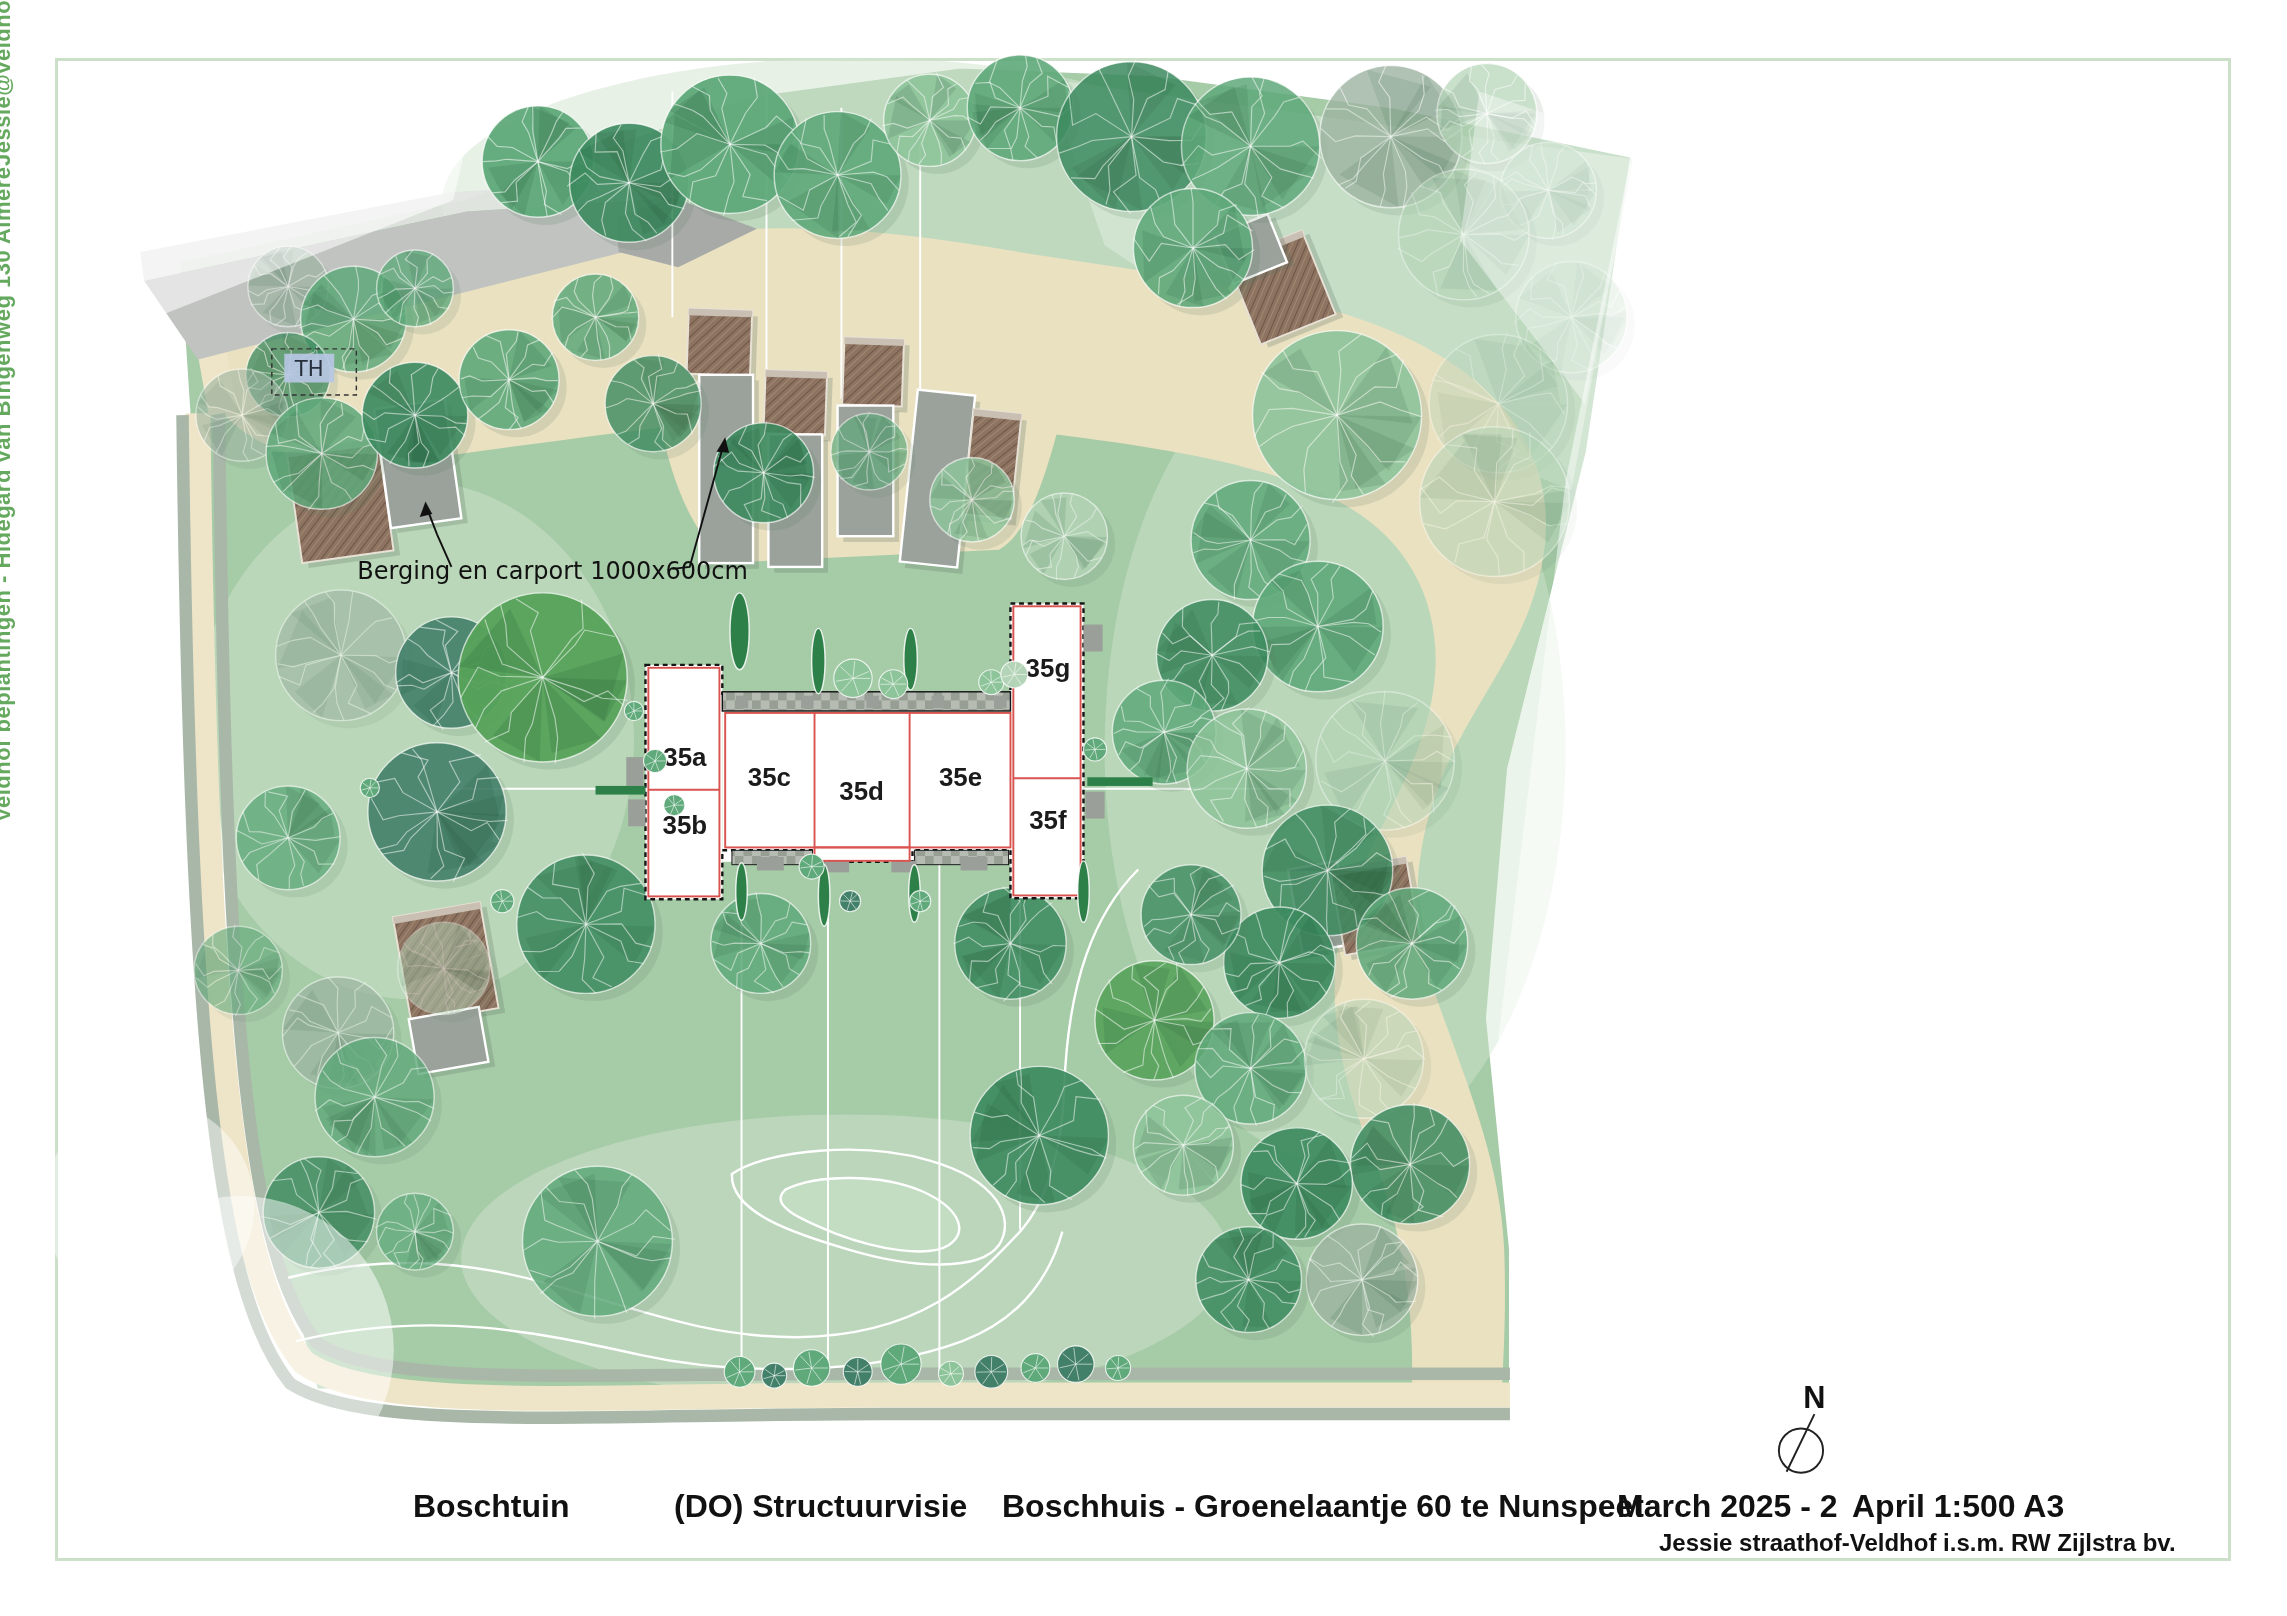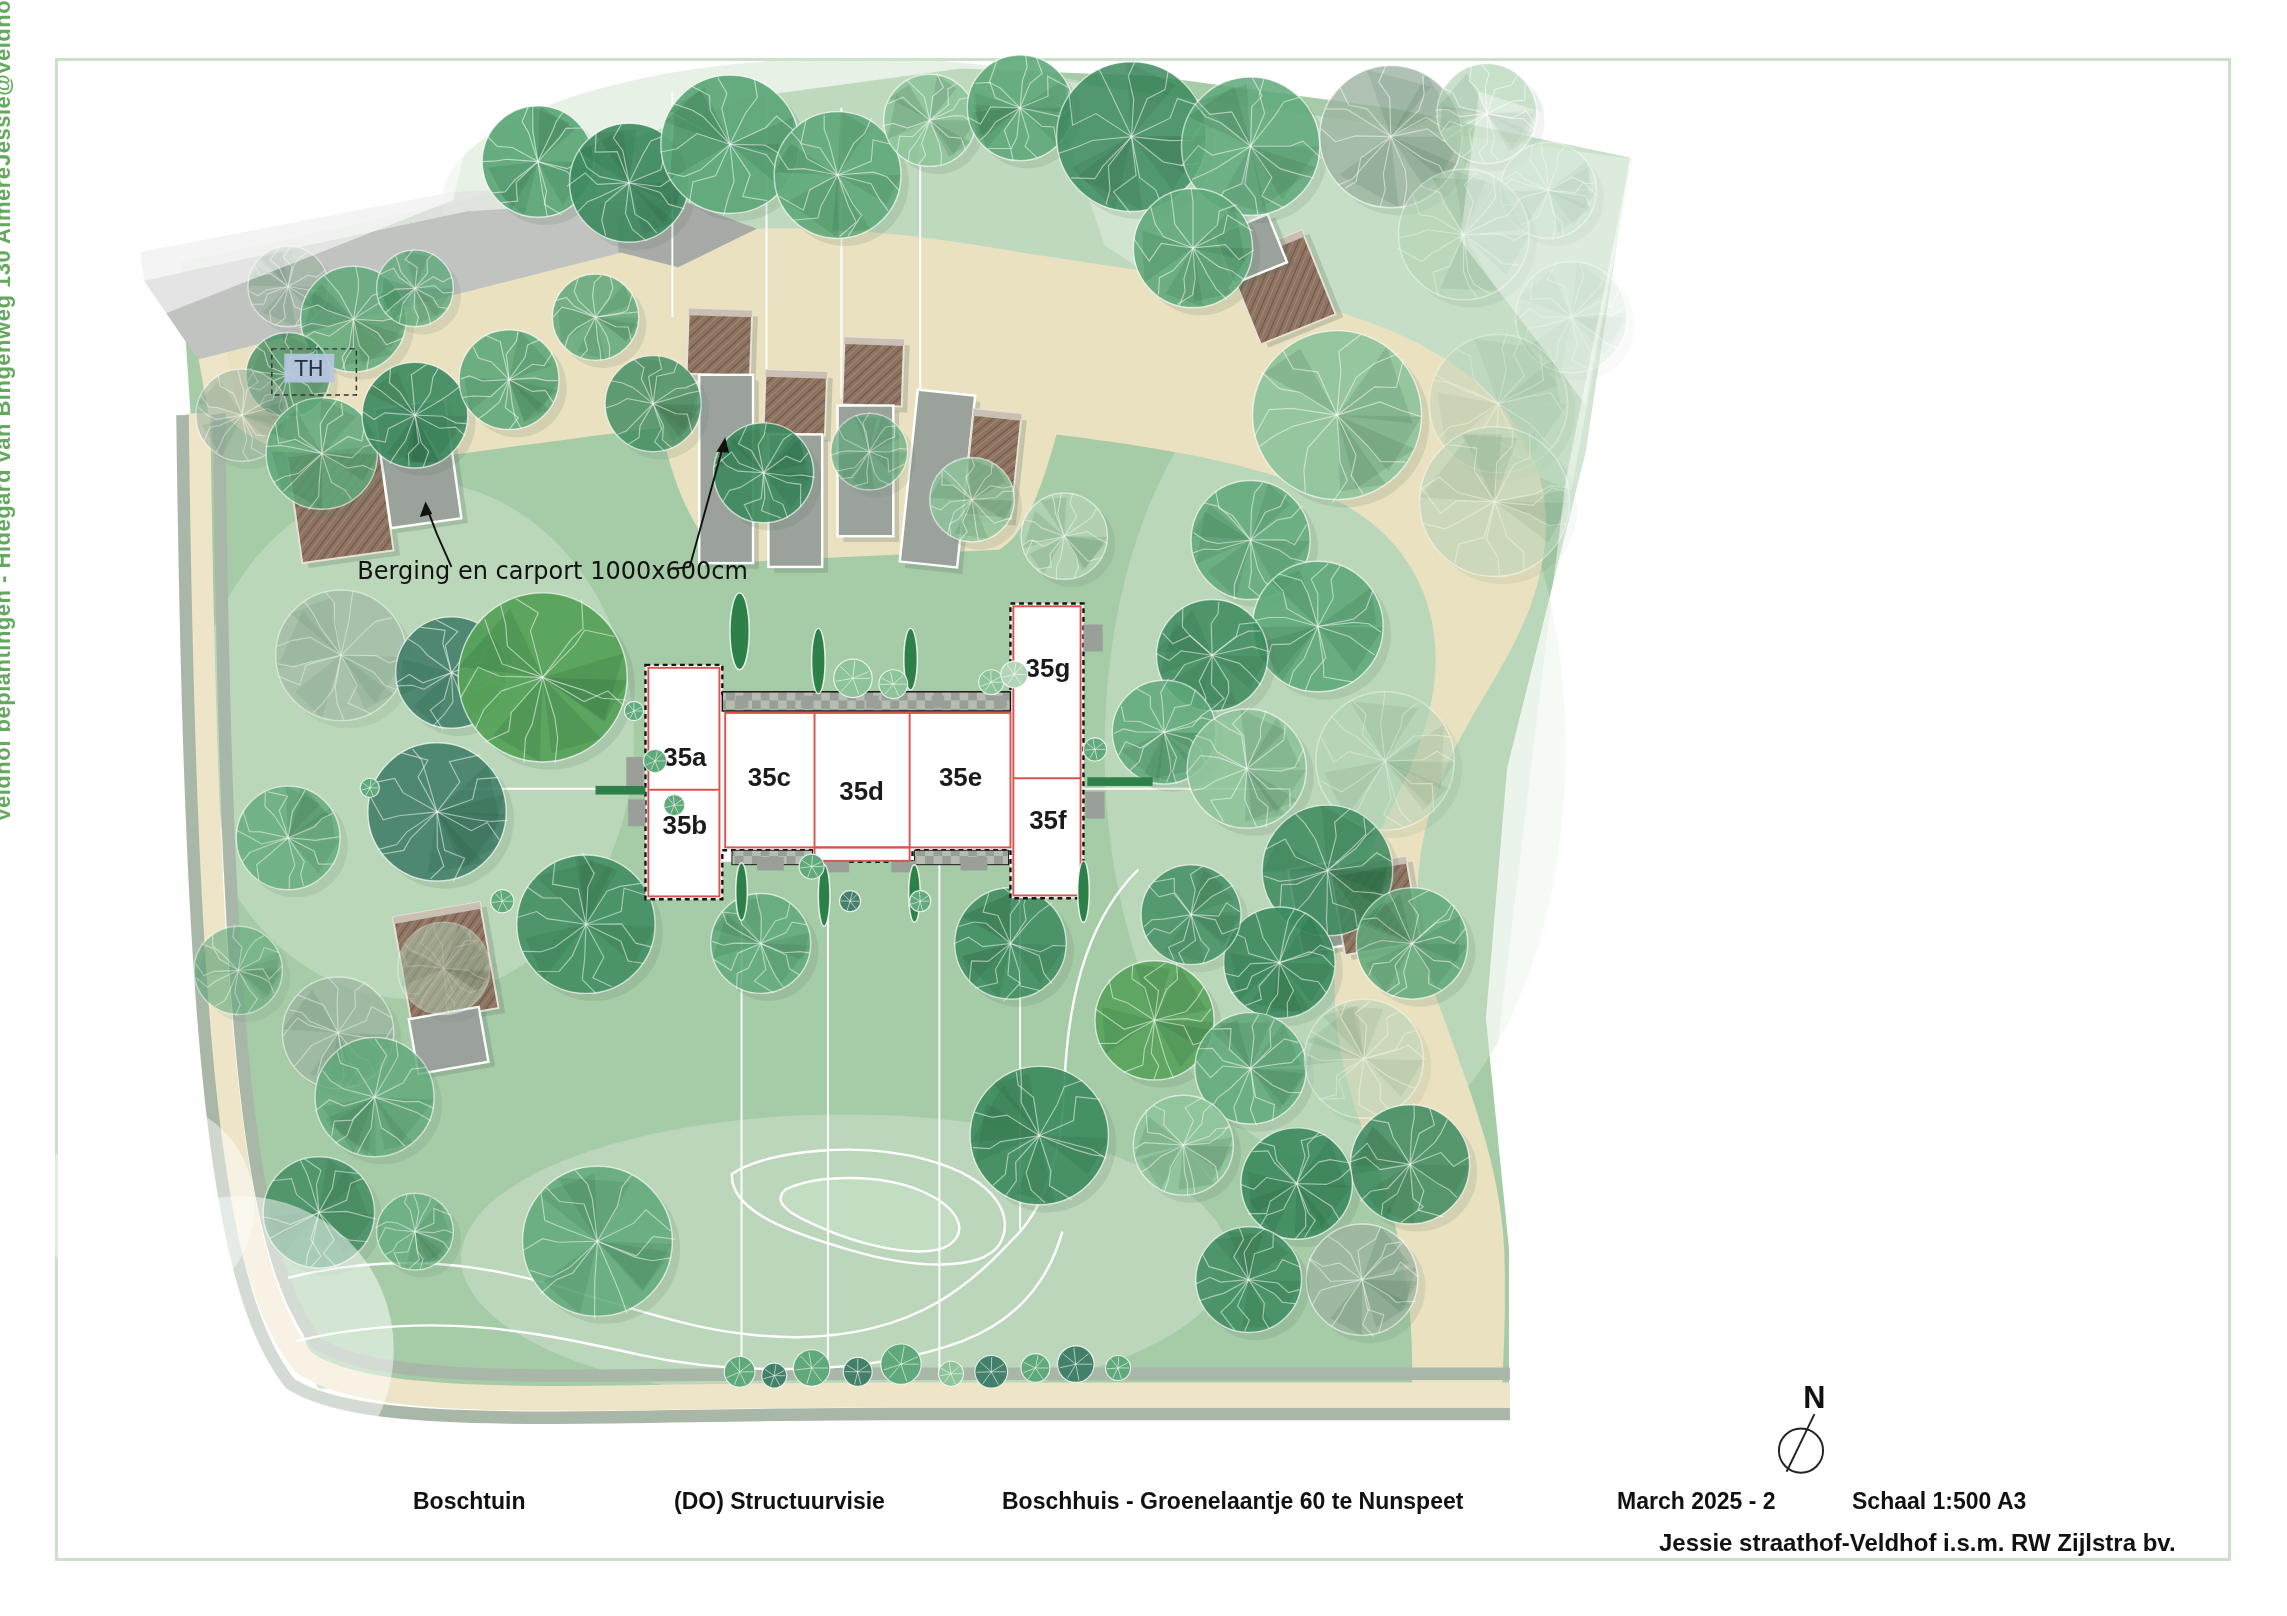--- a/index.html
+++ b/index.html
@@ -6,21 +6,21 @@
   .page{position:relative;width:2287px;height:1617px;background:#ffffff;overflow:hidden;
         font-family:"Liberation Sans",sans-serif;}
   .frame{position:absolute;left:55px;top:58px;width:2170px;height:1497px;
          border:3.8px solid #cbdfc9;}
   .sidebar{position:absolute;left:5.8px;top:154px;height:668px;width:38px;
            writing-mode:vertical-rl;transform:rotate(180deg);
            color:#64a95e;font-size:22px;font-weight:600;letter-spacing:0.5px;
            display:flex;align-items:center;}
   .sidebar span{display:inline-block;margin-block-end:44px;white-space:nowrap;}
   svg.plan{position:absolute;left:0;top:0;}
-  .titlebar span{position:absolute;top:1488px;font-size:23px;font-weight:700;color:#111;
+  .titlebar span{position:absolute;top:1488px;font-size:32px;font-weight:700;color:#111;
                  white-space:nowrap;}
   .credit{position:absolute;top:1529px;left:1659px;width:447px;text-align:center;
           font-size:24px;font-weight:700;color:#111;white-space:nowrap;}
   text{font-family:"Liberation Sans",sans-serif;}
   .unitlabel{font-size:27px;font-weight:600;fill:#1b1b1b;}
   .annot{font-size:25px;fill:#111;font-family:"DejaVu Sans",sans-serif;}
   .north{font-size:32px;font-weight:700;fill:#111;}
   .thtext{font-size:22px;fill:#26303d;font-family:"DejaVu Sans",sans-serif;}
 </style>
 </head>
@@ -1930,18 +1930,18 @@
       <line x1="1860" y1="1532" x2="1889" y2="1472" stroke="#222" stroke-width="2"></line>
       <text class="north" x="1889" y="1466" text-anchor="middle">N</text>
     </g>
   </svg>
 
   <div class="titlebar">
     <span style="left:413px">Boschtuin</span>
     <span style="left:674px">(DO) Structuurvisie</span>
     <span style="left:1002px">Boschhuis - Groenelaantje 60 te Nunspeet</span>
     <span style="left:1617px">March 2025 - 2</span>
-    <span style="left:1852px">Schaal 1:500  A3</span>
+    <span style="left:1852px">April 1:500  A3</span>
   </div>
 
   <div class="credit">Jessie straathof-Veldhof i.s.m. RW Zijlstra bv.</div>
 </div>
 
 
 </body></html>

